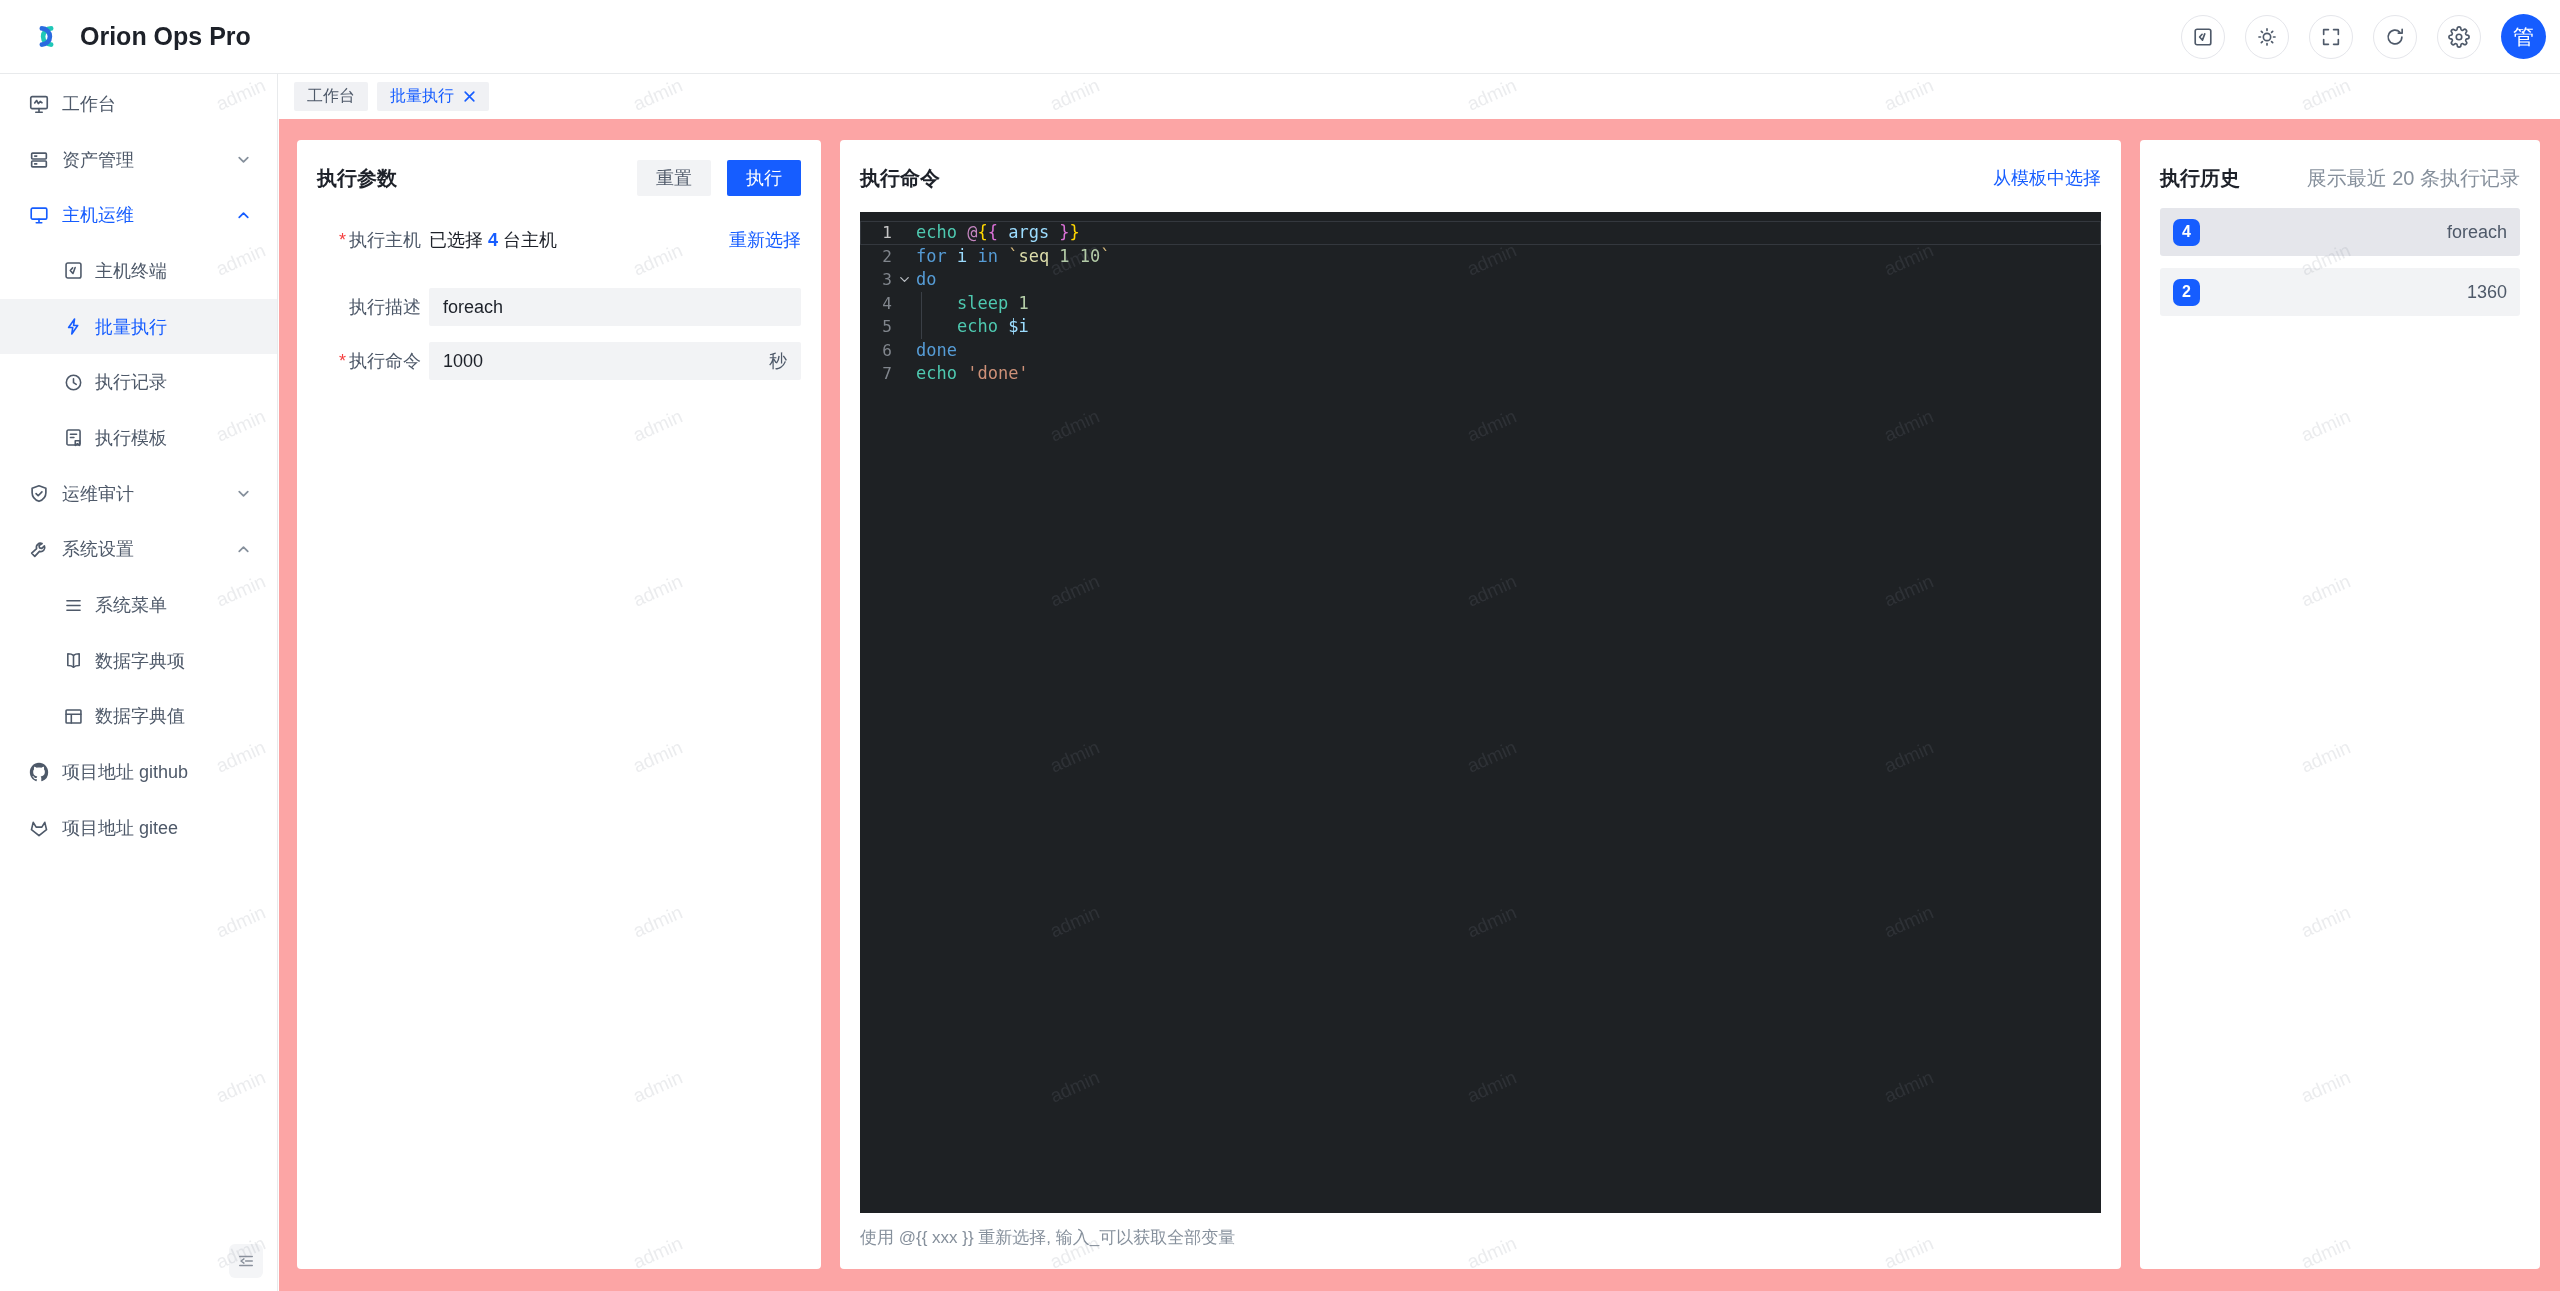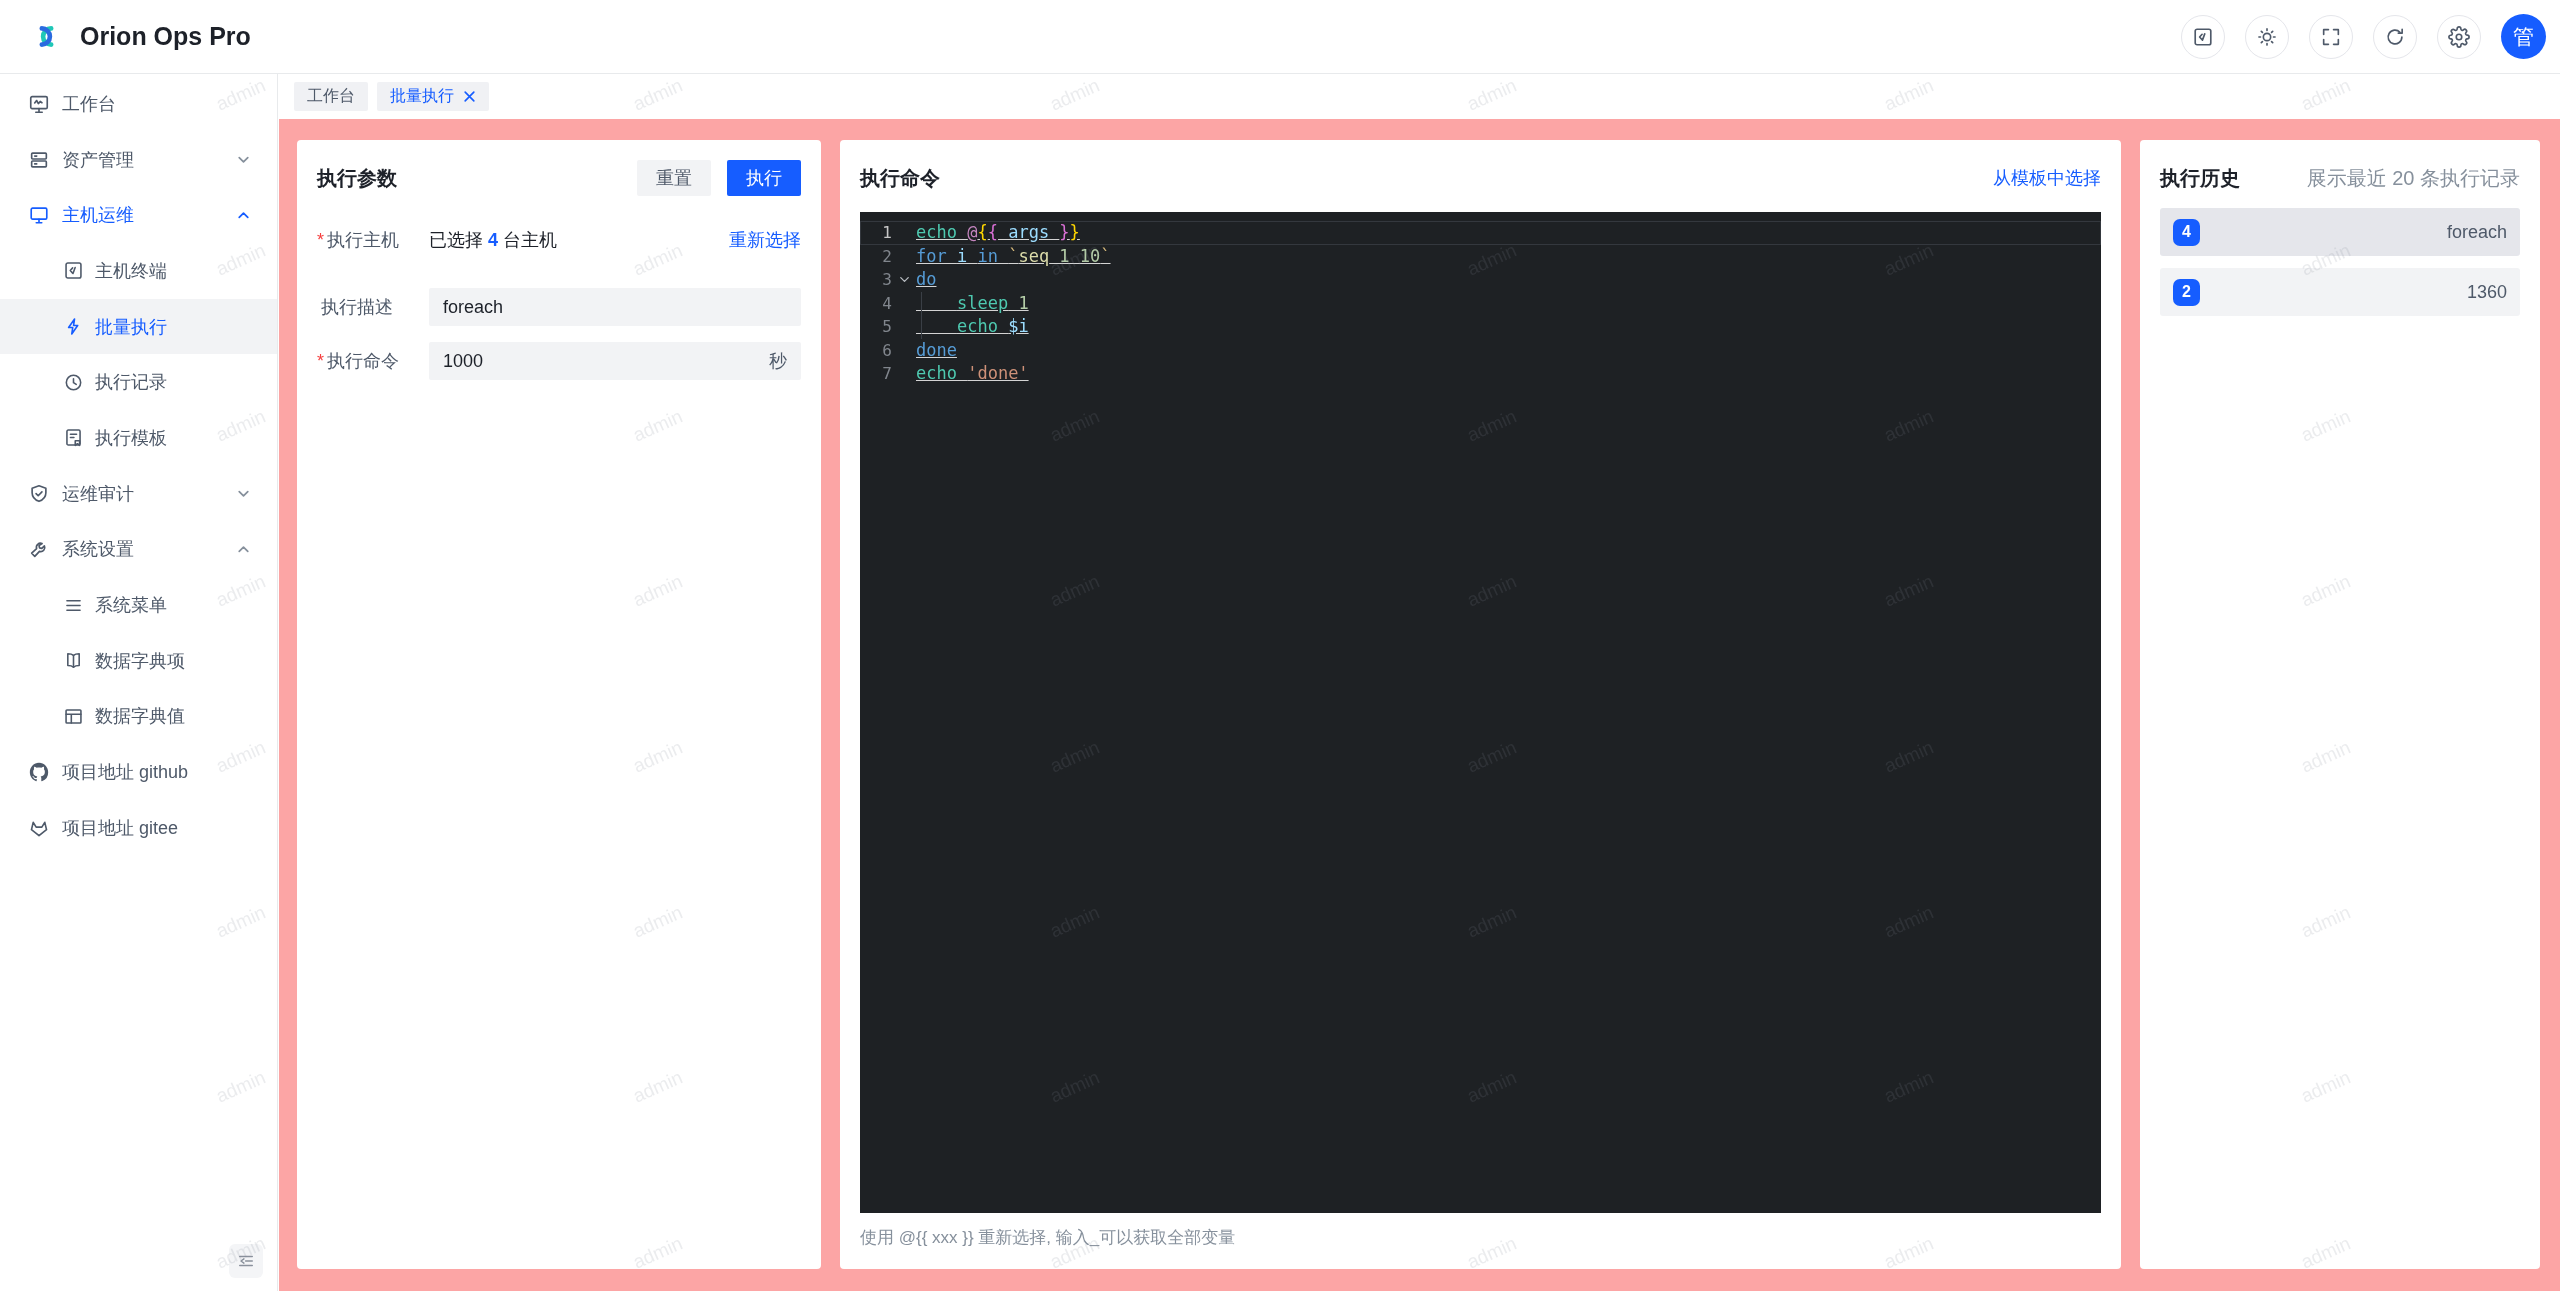--- a/index.html
+++ b/index.html
@@ -69,21 +69,21 @@
   .link { color:#165DFF; font-size:18px; cursor:pointer; }
   
   .panel-1 { width:524px; flex:none; }
   .btns { display:flex; gap:16px; }
   .btn { height:36px; padding:0 19px; border:none; border-radius:2px; font-size:18px; cursor:pointer; font-family:inherit; }
   .btn-secondary { background:#f2f3f5; color:#4e5969; }
   .btn-primary { background:#165DFF; color:#fff; }
   .form { margin-top:32px; }
   .frow { display:flex; align-items:center; font-size:18px; margin-bottom:16px; }
   .frow.gap-lg { margin-bottom:36px; }
-  .flabel { width:112px; flex:none; text-align:right; color:#4e5969; padding-right:36px; white-space:nowrap; }
+  .flabel { width:112px; flex:none; text-align:right; color:#4e5969; padding-right:8px; white-space:nowrap; }
   .flabel.req::before { content:"*"; color:#f53f3f; margin-right:3px; }
   .fvalue { color:#1d2129; }
   .fvalue b { color:#165DFF; font-weight:700; }
   .frow .push { margin-left:auto; }
   .input {
     flex:1; height:38px; background:#f2f3f5; border-radius:2px; display:flex;
     align-items:center; padding:0 14px;
   }
   .input input {
     border:none; outline:none; background:transparent; font-size:18px; color:#1d2129;
@@ -94,21 +94,21 @@
   .panel-2 { flex:1; display:flex; flex-direction:column; min-width:0; }
   .editor {
     margin-top:16px; flex:1; background:#1e2124; overflow:hidden; padding-top:9px;
     font-family:"DejaVu Sans Mono","Liberation Mono",monospace; font-size:17px; color:#d4d4d4;
   }
   .code-row { display:flex; height:23.5px; line-height:23.5px; align-items:stretch; }
   .code-row.active { box-shadow:inset 0 0 0 1px #34383e; }
   .code-row.active .ln { color:#c6c6c6; }
   .ln { width:32px; flex:none; text-align:right; color:#81868d; font-size:16px; }
   .fold { width:24px; flex:none; display:flex; align-items:center; justify-content:center; }
-  .codeline { white-space:pre; position:relative; flex:1;text-decoration:underline; }
+  .codeline { white-space:pre; position:relative; flex:1; }
   .codeline .indent-guide { position:absolute; left:5px; top:0; bottom:0; border-left:1px solid #3a3f46; }
   .tk-cmd{color:#4EC9B0} .tk-kw{color:#569CD6} .tk-var{color:#9CDCFE} .tk-num{color:#B5CEA8}
   .tk-str{color:#CE9178} .tk-at{color:#C586C0} .tk-b1{color:#FFD700} .tk-b2{color:#DA70D6}
   .tk-bt{color:#D7BA7D} .tk-fn{color:#DCDCAA} .tk-pl{color:#d4d4d4}
   .editor-hint { margin-top:13px; font-size:17px; color:#86909c; }
   
   .panel-3 { width:400px; flex:none; }
   .subtle { font-size:20px; color:#86909c; font-weight:400; }
   .hist-item {
     height:48px; border-radius:3px; background:#f2f3f5; display:flex; align-items:center;

